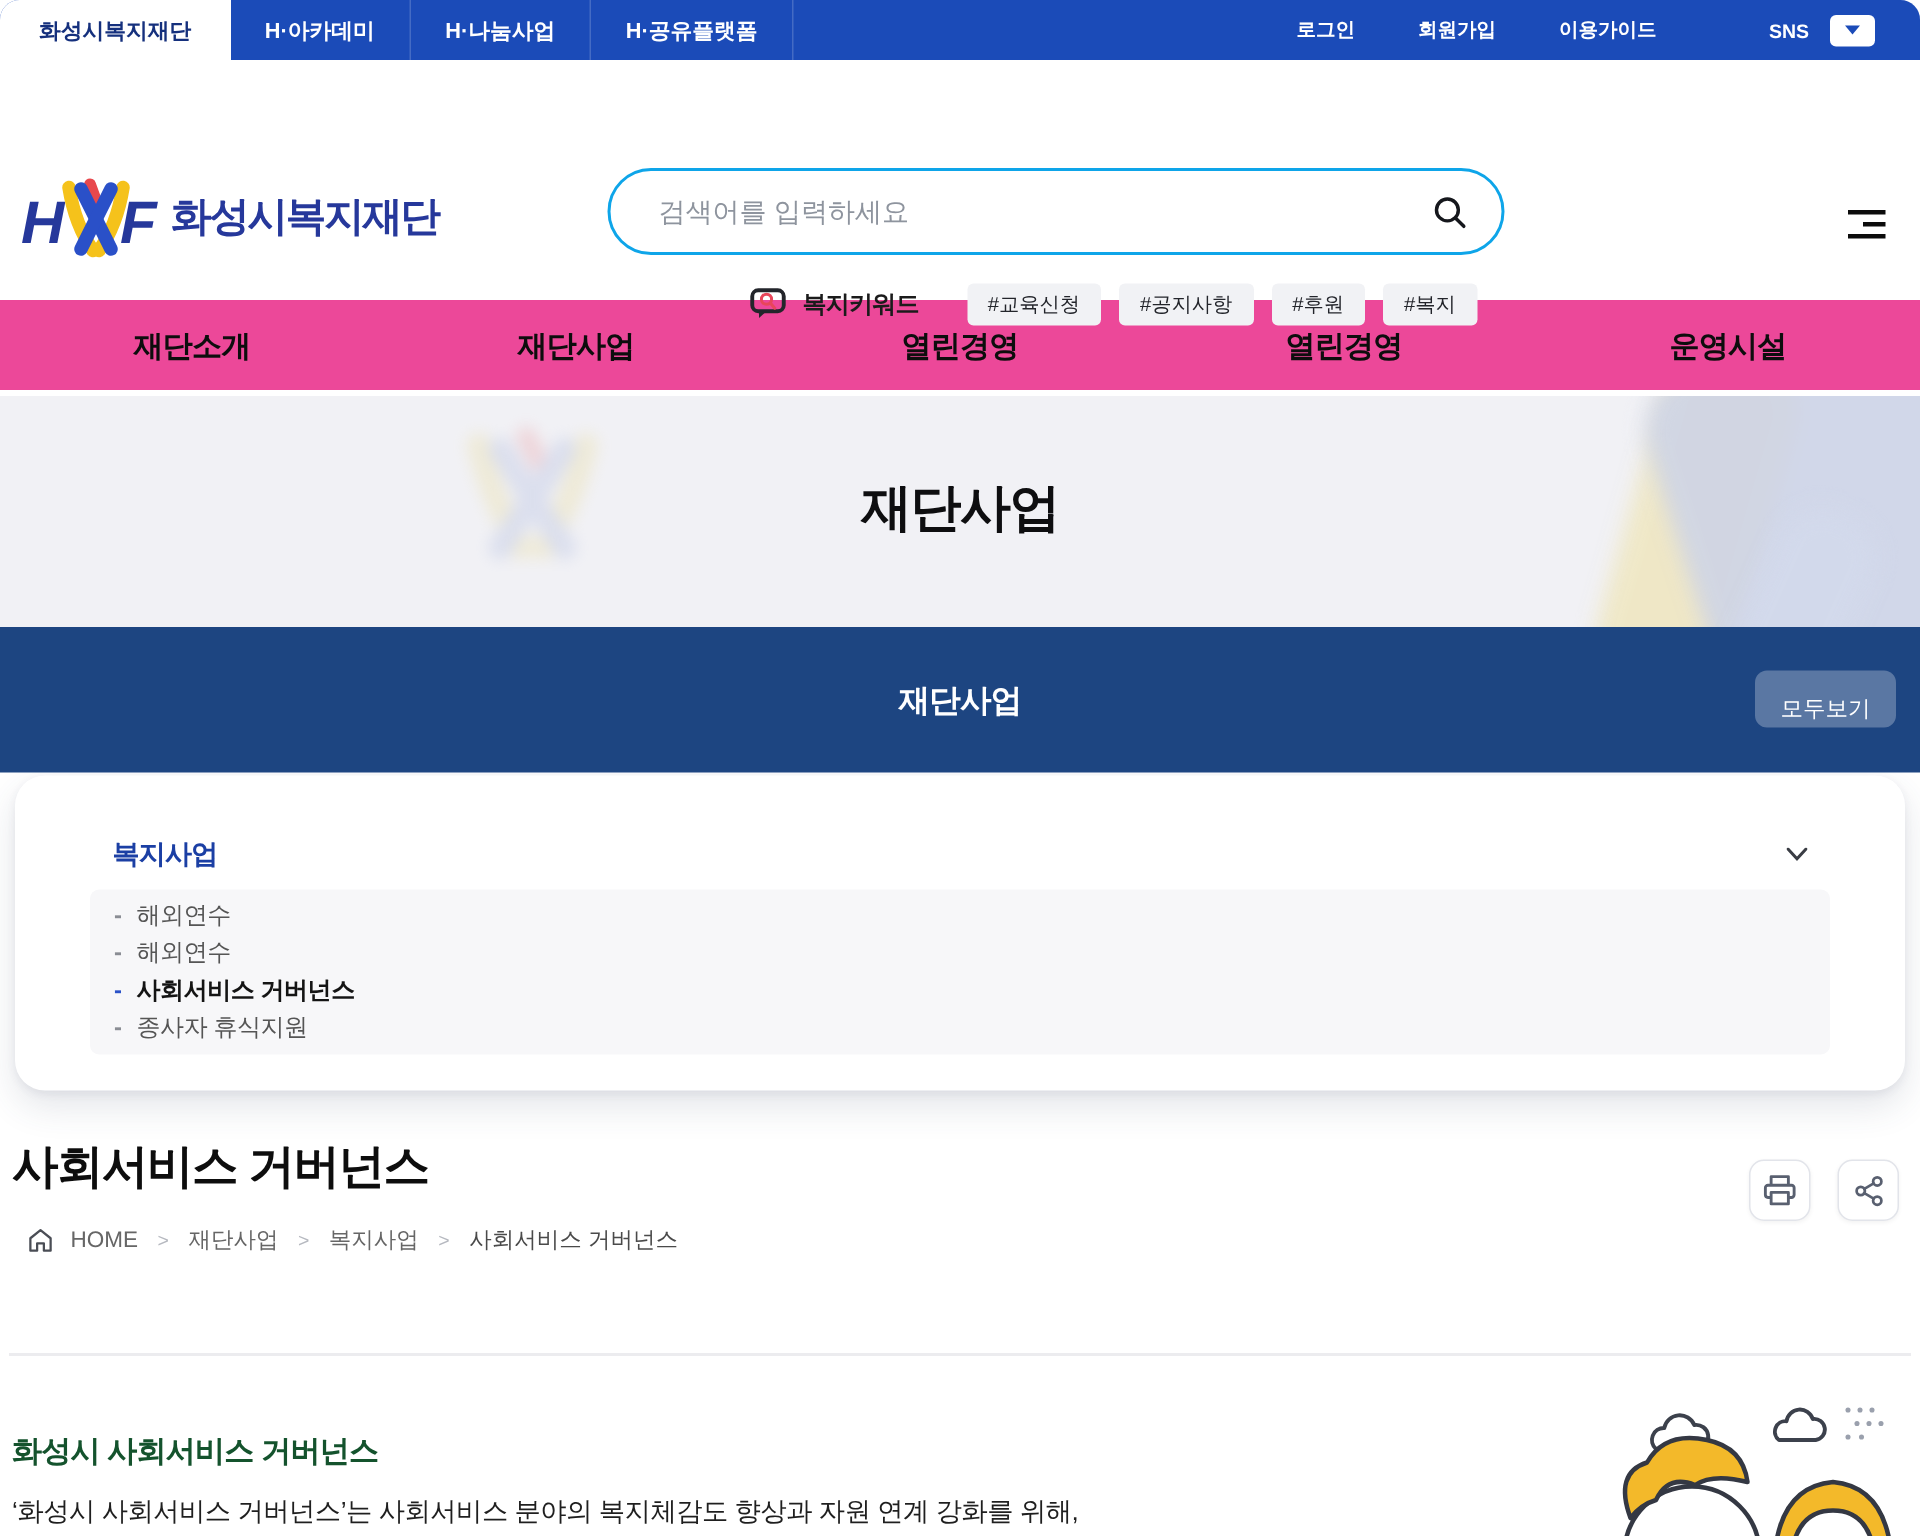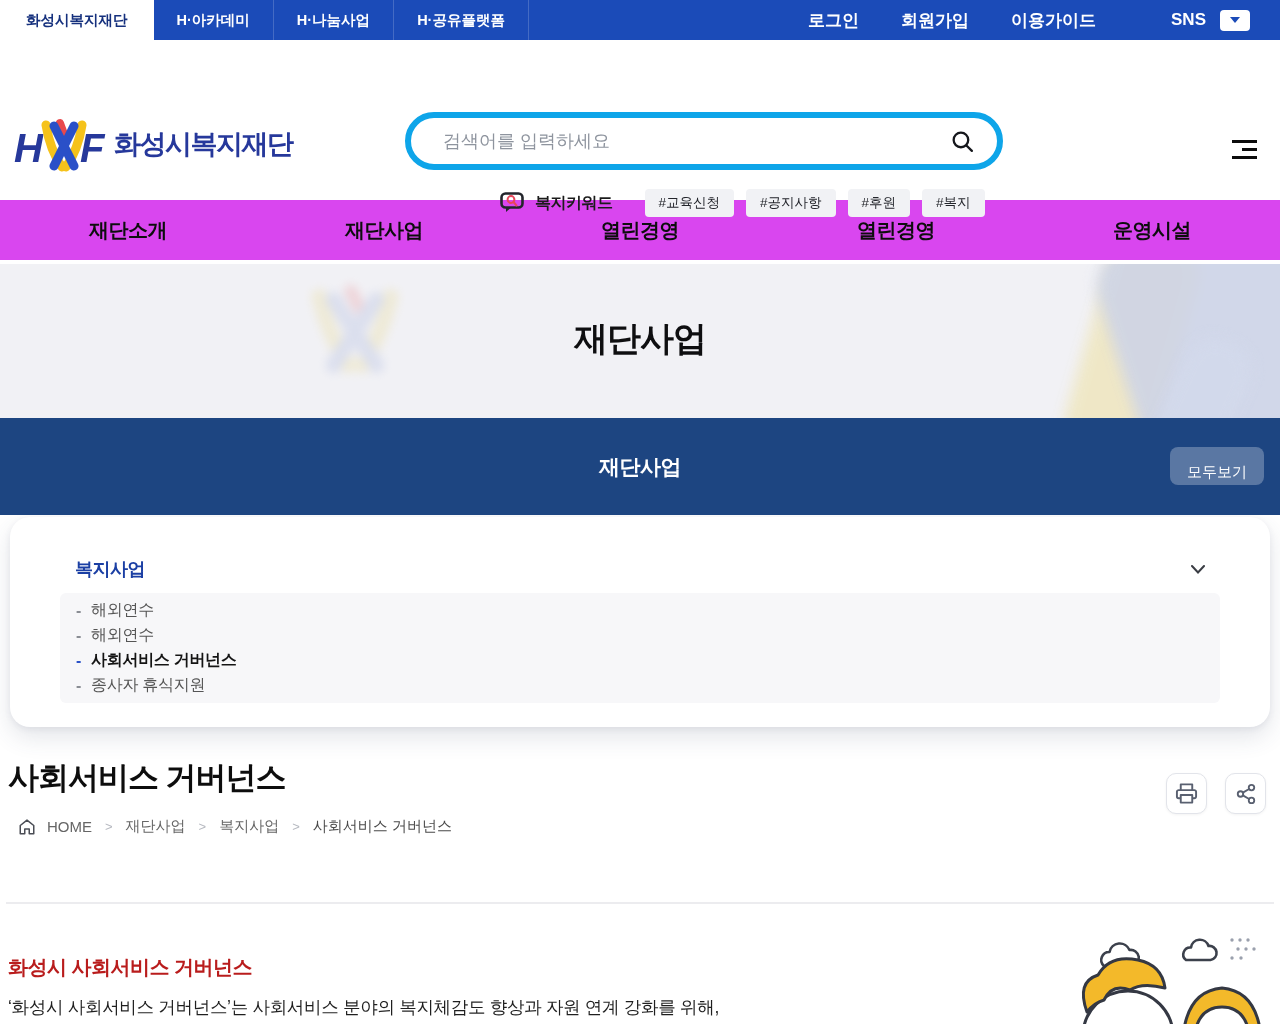--- a/index.html
+++ b/index.html
@@ -1,53 +1,53 @@
 <!DOCTYPE html>
 <html><head>
 <meta charset="utf-8">
 <style>
   html,body{margin:0;padding:0;background:#fff;}
   .page{position:relative;width:1280px;height:1024px;overflow:hidden;background:#fff;
-        font-family:"Liberation Sans",sans-serif;}
+        font-family:"Liberation Sans",sans-serif;border-radius:13px;}
 
   
   .topbar{display:flex;justify-content:space-between;align-items:stretch;height:40px;background:#1b4bb8;}
   .topbar-tabs{display:flex;}
   .tab{display:flex;align-items:center;padding:0 23px;color:#fff;font-size:14.5px;font-weight:700;
        border-right:1px solid rgba(255,255,255,.18);cursor:pointer;white-space:nowrap;}
   .tab.active{background:#fff;color:#15307d;border-right:none;padding:0 26px;}
-  .topbar-links{display:flex;align-items:center;padding-right:30px;color:#fff;font-size:17px;font-weight:600;}
+  .topbar-links{display:flex;align-items:center;padding-right:30px;color:#fff;font-size:13px;font-weight:600;}
   .toplink{margin-left:42px;cursor:pointer;}
   .sns-wrap{display:flex;align-items:center;margin-left:75px;}
   .sns-label{font-weight:700;}
   .sns-btn{width:30px;height:21px;margin-left:14px;border-radius:4px;background:#fff;border:none;
            display:flex;align-items:center;justify-content:center;cursor:pointer;padding:0;}
 
   
   .header{position:relative;height:160px;background:#fff;}
   .logo{position:absolute;left:14px;top:76px;display:flex;align-items:center;cursor:pointer;}
   .logo-text{font-size:27px;font-weight:800;color:#26389b;letter-spacing:-1.5px;margin-left:4px;}
-  .search{position:absolute;left:405px;top:72px;width:598px;height:58px;border:6px solid #0ea5e9;
+  .search{position:absolute;left:405px;top:72px;width:598px;height:58px;border:2px solid #0ea5e9;
           border-radius:30px;background:#fff;display:flex;align-items:center;
           padding:0 22px 0 30px;box-sizing:border-box;}
   .search input{flex:1;border:none;outline:none;font-size:18px;color:#333;font-family:inherit;background:transparent;}
   .search input::placeholder{color:#8e949e;}
   .search-btn{background:none;border:none;cursor:pointer;padding:0;display:flex;align-items:center;}
   .keywords{position:absolute;left:500px;top:149px;display:flex;align-items:center;}
   .kw-icon{display:flex;align-items:center;margin-right:10px;}
   .kw-label{font-size:16px;font-weight:800;color:#1b1b1b;margin-right:32px;letter-spacing:-0.5px;}
   .kw-tag{background:#f1f2f5;border-radius:4px;padding:5px 14px;font-size:13.5px;color:#23252b;
           cursor:pointer;margin-right:12px;white-space:nowrap;}
   .hamburger{position:absolute;right:23px;top:100px;width:25px;cursor:pointer;}
   .hamburger span{display:block;height:3px;background:#0c0c0c;margin-bottom:5px;}
   .hamburger span:nth-child(2){width:60%;margin-left:40%;}
   .hamburger span:last-child{margin-bottom:0;}
 
   
-  .nav{display:flex;height:60px;background:#d946ef;}
+  .nav{display:flex;height:60px;background:#ec4899;}
   .nav-item{flex:1;display:flex;align-items:center;justify-content:center;font-size:20px;font-weight:800;
             color:#0d0d0d;cursor:pointer;letter-spacing:-0.5px;}
 
   
   .hero{position:relative;height:154px;margin-top:4px;background:#f1f1f5;overflow:hidden;}
   .hero-title{position:relative;z-index:2;text-align:center;padding-top:52px;font-size:34px;font-weight:800;
               color:#0e0e10;letter-spacing:-1px;}
   .hero-mark{position:absolute;left:305px;top:12px;opacity:.32;filter:blur(5px);z-index:1;}
   .hero-shape{position:absolute;z-index:0;filter:blur(7px);}
   .shape-yellow{right:102px;top:-35px;width:92px;height:240px;background:#efe7c2;
@@ -85,21 +85,21 @@
   .breadcrumb{display:flex;align-items:center;margin:18px 10px 0;font-size:15px;color:#666;}
   .crumb{cursor:pointer;margin-right:13px;}
   .crumb.current{color:#4a4a4a;cursor:default;}
   .crumb-sep{color:#b6b9c0;font-size:13px;margin-right:13px;}
   .home-icon{display:flex;align-items:center;margin-right:11px;cursor:pointer;}
 
   .divider{height:2px;background:#ececef;margin:66px 6px 0;}
 
   
   .content{margin:50px 8px 0;}
-  .content-heading{font-size:20px;font-weight:800;color:#b91c1c;letter-spacing:-0.5px;}
+  .content-heading{font-size:20px;font-weight:800;color:#14532d;letter-spacing:-0.5px;}
   .content-para{margin-top:13px;font-size:17.5px;color:#1f1f1f;line-height:1.55;letter-spacing:-0.3px;}
 
   .illustration{position:absolute;right:0;top:930px;width:210px;height:94px;overflow:hidden;}
   .illustration svg{display:block;}
 </style>
 </head>
 <body>
 
 <div class="page">
 

